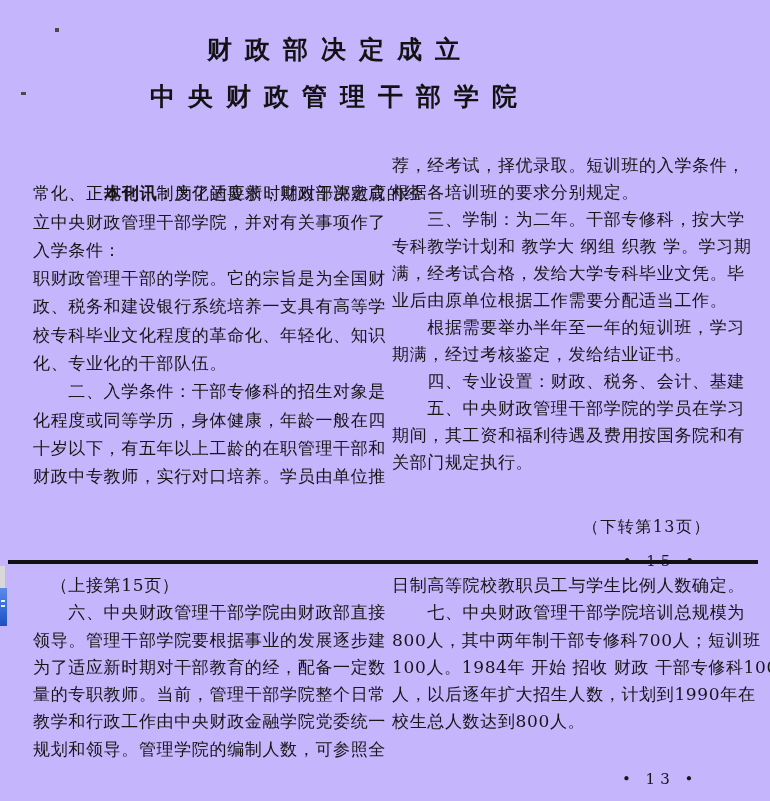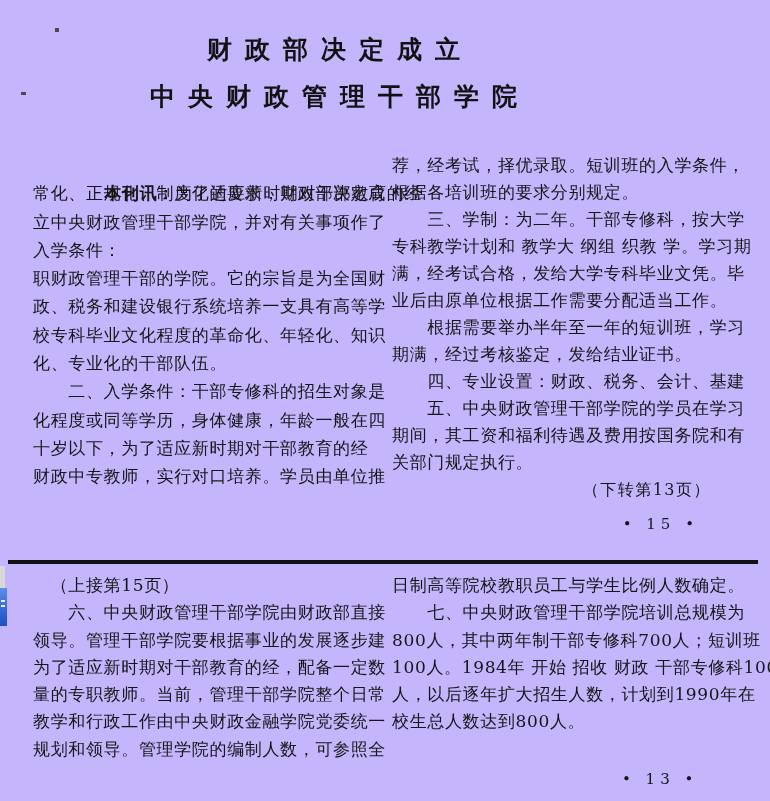--- a/index.html
+++ b/index.html
@@ -40,21 +40,21 @@
   .col-bot-left  { left: 33px;  top: 572px; width: 353px; line-height: 27.3px; }
   .col-bot-left .tline { height: 27.3px; }
   .col-bot-right { left: 392px; top: 572px; width: 357px; line-height: 27.3px; }
   .col-bot-right .tline { height: 27.3px; }
 
   .lead-line { white-space: pre; height: 28.3px; padding-left: 35px; }
   .lead-bold { font-weight: bold; }
 
   .continuation-note {
     text-align: right; padding-right: 38px;
-    font-size: 16px; letter-spacing: 1.5px; height: 27px; white-space: pre;
+    font-size: 16px; letter-spacing: 1.5px; height: 27px; white-space: pre; margin-top: 37px;
   }
   .page-number-inline {
     text-align: right; padding-right: 50px; padding-top: 8px;
     font-size: 15px; letter-spacing: 5px; white-space: pre;
   }
   .page-number-13 {
     position: absolute; top: 770px; left: 622px;
     font-size: 15px; letter-spacing: 5px; white-space: pre;
     color: #171717;
   }
@@ -101,21 +101,21 @@
     <div>
         <div class="tline">常化、正规化、制度化的要求，财政部决定成</div>
         <div class="tline">立中央财政管理干部学院，并对有关事项作了</div>
         <div class="tline">入学条件：</div>
         <div class="tline">职财政管理干部的学院。它的宗旨是为全国财</div>
         <div class="tline">政、税务和建设银行系统培养一支具有高等学</div>
         <div class="tline">校专科毕业文化程度的革命化、年轻化、知识</div>
         <div class="tline">化、专业化的干部队伍。</div>
         <div class="tline">　　二、入学条件：干部专修科的招生对象是</div>
         <div class="tline">化程度或同等学历，身体健康，年龄一般在四</div>
-        <div class="tline">十岁以下，为了适应新时期对干部教育的经</div>
+        <div class="tline">十岁以下，有五年以上工龄的在职管理干部和</div>
         <div class="tline">财政中专教师，实行对口培养。学员由单位推</div>
       </div>
   </div>
 
   <div class="col col-top-right">
     <div>
         <div class="tline">荐，经考试，择优录取。短训班的入学条件，</div>
         <div class="tline">根据各培训班的要求分别规定。</div>
         <div class="tline">　　三、学制：为二年。干部专修科，按大学</div>
         <div class="tline">专科教学计划和 教学大 纲组 织教 学。学习期</div>

